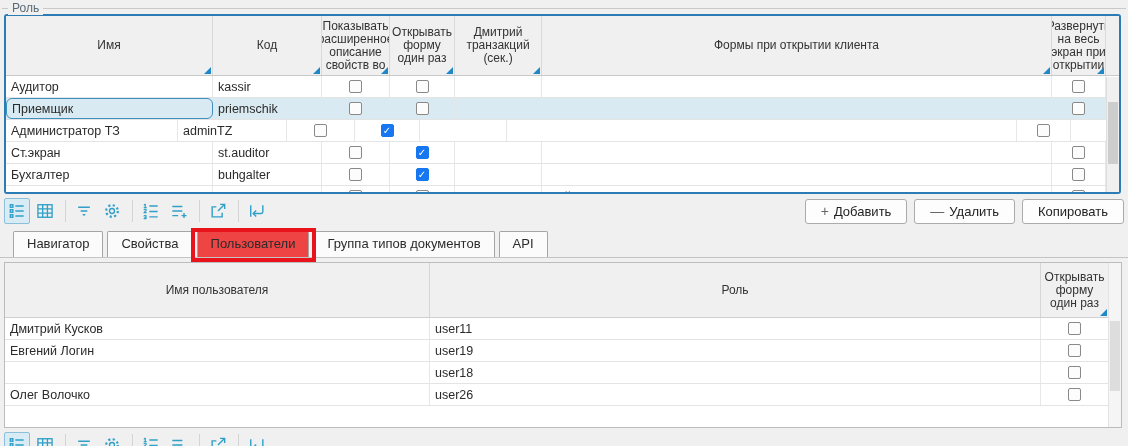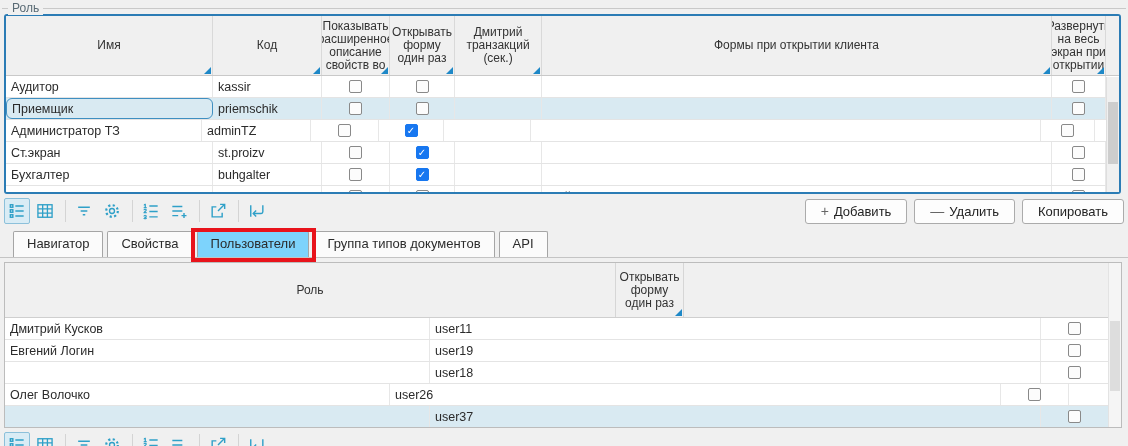--- a/index.html
+++ b/index.html
@@ -46,21 +46,21 @@
   .tb-sep { width:1px; height:22px; background:#d4d4d4; margin:0 5px; }
   .btn-group { margin-left:auto; display:flex; gap:7px; }
   .btn { height:25px; min-width:96px; padding:0 15px; background:#fdfdfd; border:1px solid #ababab;
     border-radius:3px; font-size:13px; color:#222; display:flex; align-items:center; justify-content:center; gap:5px; }
   .btn .glyph { color:#666; font-size:14px; }
 
   
   .tabs { position:absolute; left:13px; top:231px; height:26px; display:flex; gap:4px; z-index:1; }
   .tab { padding:0 13px; line-height:24px; font-size:13px; background:#fbfbfb;
     border:1px solid #a5a5a5; border-bottom:none; border-radius:2px 2px 0 0; }
-  .tab.active { background:#7dd3fc; }
+  .tab.active { background:#ef4444; }
   .tabs-baseline { position:absolute; left:0; top:257px; width:1128px; height:1px; background:#c4c4c4; }
   .hl-box { position:absolute; border:4px solid #e8131b; z-index:6; pointer-events:none; }
 
   
   .users-table { position:absolute; left:4px; top:262px; width:1118px; height:166px;
     background:#fff; border:1px solid #bcbcbc; overflow:hidden; }
   .users-table .hdr-row { height:55px; border-bottom:1px solid #cfcfcf; }
   .users-table .hcell { border-right:1px solid #d6d6d6; }
   .users-table .v-scroll { top:0; border-left:1px solid #e3e3e3; background:#f5f5f5; }
   .users-table .v-scroll .thumb { top:58px; height:70px; background:#dddddd; }
@@ -109,37 +109,37 @@
    <div class="tcell center" style="width:65px">
           <span class="cb "></span>
         </div>
    <div class="tcell center" style="width:87px"></div>
    <div class="tcell" style="width:510px"></div>
    <div class="tcell center" style="width:54px">
           <span class="cb "></span>
         </div>
  </div>
  <div class="trow ">
-   <div class="tcell " style="width:196px">Администратор ТЗ</div>
+   <div class="tcell " style="width:172px">Администратор ТЗ</div>
    <div class="tcell" style="width:109px">adminTZ</div>
    <div class="tcell center" style="width:68px">
           <span class="cb "></span>
         </div>
    <div class="tcell center" style="width:65px">
           <span class="cb checked">✓</span>
         </div>
    <div class="tcell center" style="width:87px"></div>
    <div class="tcell" style="width:510px"></div>
    <div class="tcell center" style="width:54px">
           <span class="cb "></span>
         </div>
  </div>
  <div class="trow ">
    <div class="tcell " style="width:207px">Ст.экран</div>
-   <div class="tcell" style="width:109px">st.proizv</div>
+   <div class="tcell" style="width:109px">st.auditor</div>
    <div class="tcell center" style="width:68px">
           <span class="cb "></span>
         </div>
    <div class="tcell center" style="width:65px">
           <span class="cb checked">✓</span>
         </div>
    <div class="tcell center" style="width:87px"></div>
    <div class="tcell" style="width:510px"></div>
    <div class="tcell center" style="width:54px">
           <span class="cb "></span>
@@ -259,20 +259,21 @@
     <div class="tab ">Свойства</div>
     <div class="tab active">Пользователи</div>
     <div class="tab ">Группа типов документов</div>
     <div class="tab ">API</div>
   </div>
 <div class="tabs-baseline"></div>
 <div class="hl-box" id="hl-box" style="left: 191px; top: 228px; width: 125px; height: 34px;"></div>
 
 <div class="users-table">
   <div class="hdr-row" id="users-hdr">
+      <div class="hcell " style="width:425px">Имя пользователя</div>
       <div class="hcell " style="width:611px">Роль</div>
       <div class="hcell sort" style="width:68px">Открывать форму один раз</div>
       <div class="hcell fill"></div>
     </div>
   <div id="users-body">
  <div class="trow ">
    <div class="tcell" style="width:425px">Дмитрий Кусков</div>
    <div class="tcell" style="width:611px">user11</div>
    <div class="tcell center" style="width:68px">
           <span class="cb "></span>
@@ -286,29 +287,22 @@
         </div>
  </div>
  <div class="trow ">
    <div class="tcell" style="width:425px"></div>
    <div class="tcell" style="width:611px">user18</div>
    <div class="tcell center" style="width:68px">
           <span class="cb "></span>
         </div>
  </div>
  <div class="trow ">
-   <div class="tcell" style="width:385px">Олег Волочко</div>
+   <div class="tcell" style="width:425px">Олег Волочко</div>
    <div class="tcell" style="width:611px">user26</div>
-   <div class="tcell center" style="width:68px">
-          <span class="cb "></span>
-        </div>
- </div>
- <div class="trow selected">
-   <div class="tcell" style="width:425px"></div>
-   <div class="tcell" style="width:611px">user37</div>
    <div class="tcell center" style="width:68px">
           <span class="cb "></span>
         </div>
  </div>
     </div>
   <div class="v-scroll">
     <div class="thumb"></div>
   </div>
 </div>
 

